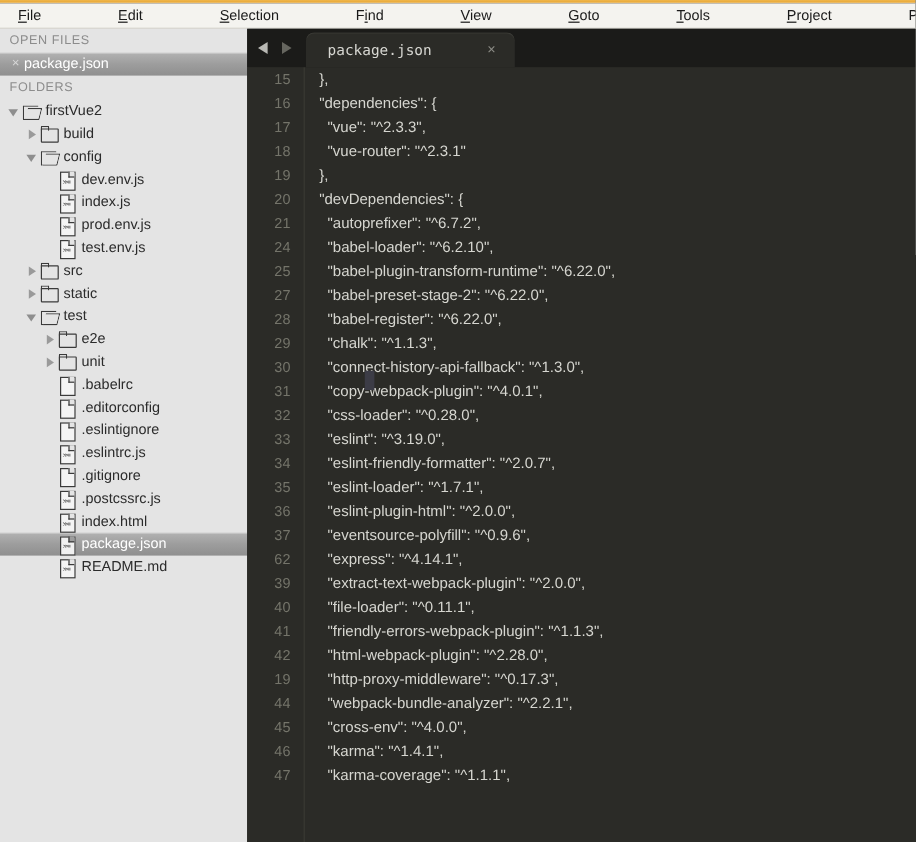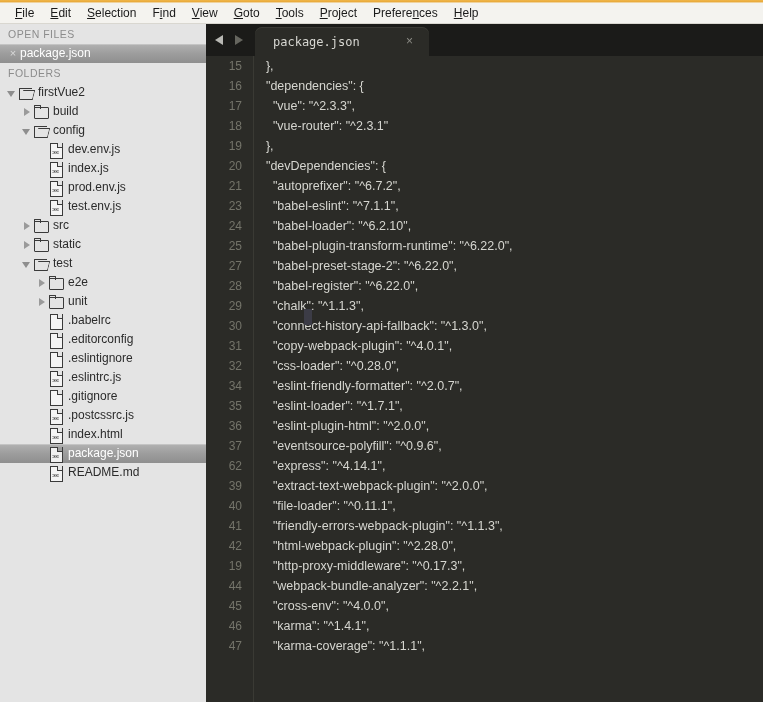--- a/index.html
+++ b/index.html
@@ -24,20 +24,21 @@
 
   
   #menubar {
     position: absolute; left: 0; top: 3px;
     width: 763px; height: 21px;
     background: #f4f3ef;
     border-bottom: 1px solid #d9d7d0;
     display: flex;
     align-items: flex-end;
     padding-left: 7px;
+    gap: 48px;
   }
   .menu-item {
     font-size: 12px;
     color: #1a1a1a;
     padding: 0 8px;
     line-height: 20px;
     white-space: nowrap;
     cursor: default;
   }
   .menu-item u { text-decoration: underline; }
@@ -462,29 +463,29 @@
     <div id="code">
       <div id="gutter-line"></div>
       <div id="code-lines">
           <div class="cline"><span class="lnum">15</span><span class="ltext">  },</span></div>
           <div class="cline"><span class="lnum">16</span><span class="ltext">  "dependencies": {</span></div>
           <div class="cline"><span class="lnum">17</span><span class="ltext">    "vue": "^2.3.3",</span></div>
           <div class="cline"><span class="lnum">18</span><span class="ltext">    "vue-router": "^2.3.1"</span></div>
           <div class="cline"><span class="lnum">19</span><span class="ltext">  },</span></div>
           <div class="cline"><span class="lnum">20</span><span class="ltext">  "devDependencies": {</span></div>
           <div class="cline"><span class="lnum">21</span><span class="ltext">    "autoprefixer": "^6.7.2",</span></div>
-          <div class="cline"><span class="lnum">23</span><span class="ltext">    "babel-eslint": "^7.1.1",</span></div>
           <div class="cline"><span class="lnum">24</span><span class="ltext">    "babel-loader": "^6.2.10",</span></div>
           <div class="cline"><span class="lnum">25</span><span class="ltext">    "babel-plugin-transform-runtime": "^6.22.0",</span></div>
           <div class="cline"><span class="lnum">27</span><span class="ltext">    "babel-preset-stage-2": "^6.22.0",</span></div>
           <div class="cline"><span class="lnum">28</span><span class="ltext">    "babel-register": "^6.22.0",</span></div>
           <div class="cline"><span class="lnum">29</span><span class="ltext">    "chalk": "^1.1.3",</span></div>
           <div class="cline"><span class="lnum">30</span><span class="ltext">    "connect-history-api-fallback": "^1.3.0",</span></div>
           <div class="cline"><span class="lnum">31</span><span class="ltext">    "copy-webpack-plugin": "^4.0.1",</span></div>
           <div class="cline"><span class="lnum">32</span><span class="ltext">    "css-loader": "^0.28.0",</span></div>
+          <div class="cline"><span class="lnum">33</span><span class="ltext">    "eslint": "^3.19.0",</span></div>
           <div class="cline"><span class="lnum">34</span><span class="ltext">    "eslint-friendly-formatter": "^2.0.7",</span></div>
           <div class="cline"><span class="lnum">35</span><span class="ltext">    "eslint-loader": "^1.7.1",</span></div>
           <div class="cline"><span class="lnum">36</span><span class="ltext">    "eslint-plugin-html": "^2.0.0",</span></div>
           <div class="cline"><span class="lnum">37</span><span class="ltext">    "eventsource-polyfill": "^0.9.6",</span></div>
           <div class="cline"><span class="lnum">62</span><span class="ltext">    "express": "^4.14.1",</span></div>
           <div class="cline"><span class="lnum">39</span><span class="ltext">    "extract-text-webpack-plugin": "^2.0.0",</span></div>
           <div class="cline"><span class="lnum">40</span><span class="ltext">    "file-loader": "^0.11.1",</span></div>
           <div class="cline"><span class="lnum">41</span><span class="ltext">    "friendly-errors-webpack-plugin": "^1.1.3",</span></div>
           <div class="cline"><span class="lnum">42</span><span class="ltext">    "html-webpack-plugin": "^2.28.0",</span></div>
           <div class="cline"><span class="lnum">19</span><span class="ltext">    "http-proxy-middleware": "^0.17.3",</span></div>

